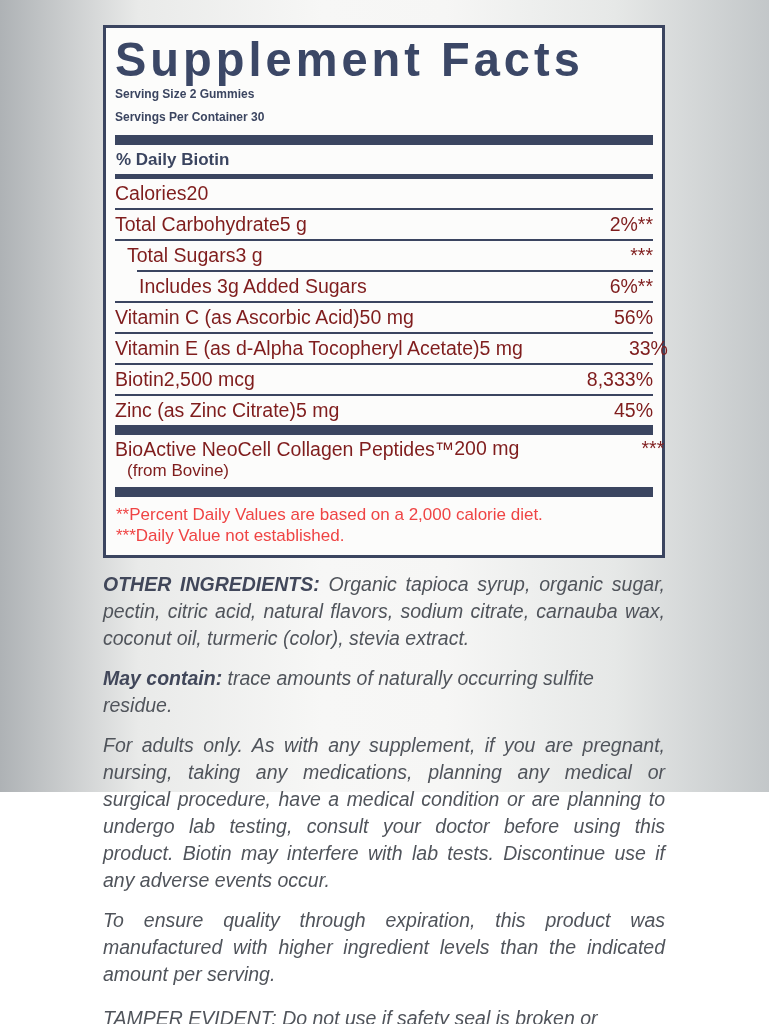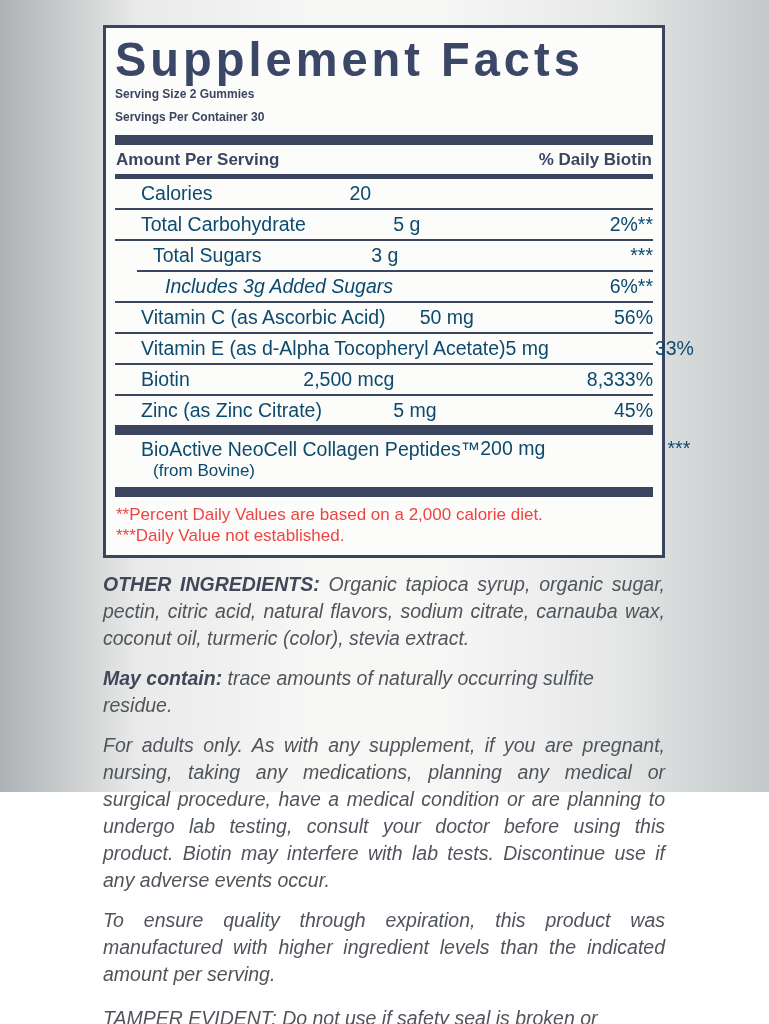--- a/index.html
+++ b/index.html
@@ -54,27 +54,26 @@
     font-size: 17px;
     font-weight: bold;
     padding: 5px 1px 4px 1px;
     color: #3b4560;
   }
   .frow {
     display: flex;
     align-items: center;
     height: 29px;
     font-size: 19.5px;
-    color: #0c4a6e;
-    margin-left: 26px;
+    color: #7f1d1d;
   }
   .fname { flex: none; white-space: nowrap; }
   .ind1 { padding-left: 12px; text-align: right; }
-  .ind2 { padding-left: 24px; font-style: italic; }
-  .famt { flex: 1; text-align: center; white-space: nowrap; }
+  .ind2 { padding-left: 24px; }
+  .famt { flex: 1; text-align: left; white-space: nowrap; }
   .fdv  { width: 145px; flex: none; text-align: right; white-space: nowrap; }
   .sep { height: 2px; background: #3b4560; }
   .sep.sep-indent { margin-left: 22px; }
   .frow.collagen {
     height: auto;
     align-items: flex-start;
     padding: 2px 0 6px 0;
   }
   .collagen-nameblock { line-height: 24px; }
   .collagen-sub {
@@ -110,21 +109,20 @@
   <div class="content">
 
     <div class="facts-panel">
       <div class="facts-title">Supplement Facts</div>
       <div class="serving-line">Serving Size 2 Gummies</div>
       <div class="serving-line">Servings Per Container 30</div>
 
       <div class="bar thick mt"></div>
 
       <div class="facts-header">
-        <span>Amount Per Serving</span>
         <span>% Daily Biotin</span>
       </div>
 
       <div class="bar medium"></div>
 
       <div class="frow">
         <span class="fname">Calories</span>
         <span class="famt">20</span>
         <span class="fdv"></span>
       </div>

